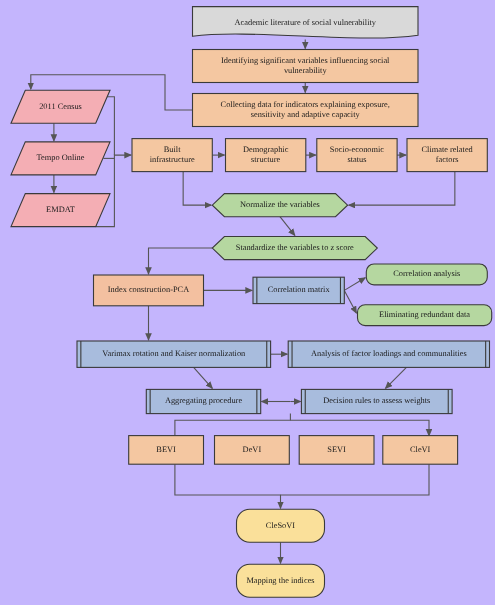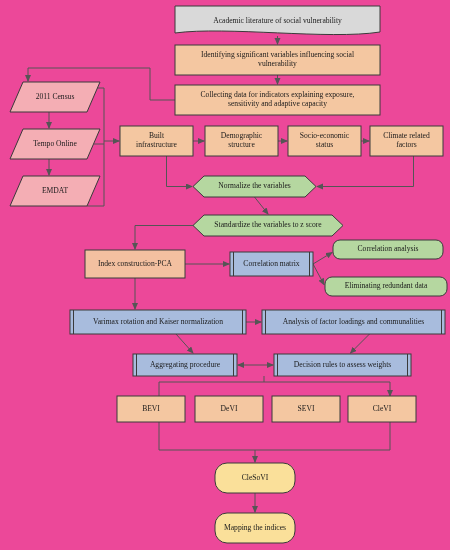--- a/index.html
+++ b/index.html
@@ -1,16 +1,16 @@
 <!DOCTYPE html>
 <html><head>
 <meta charset="utf-8">
 <style>
   html,body{margin:0;padding:0;background:#ffffff;}
-  #root{position:relative;width:450px;height:550px;background:#ec4899;
+  #root{position:relative;width:450px;height:550px;background:#c4b5fd;
         font-family:"Liberation Serif", serif;overflow:hidden;}
   svg{display:block;}
   .nodetext{font-family:"Liberation Serif", serif;font-size:7.6px;fill:#1a1a1a;
             text-anchor:middle;dominant-baseline:middle;}
 </style>
 </head>
 <body>
 
 <div id="root">
   <svg id="chart" width="450" height="550" viewBox="0 0 450 550">

